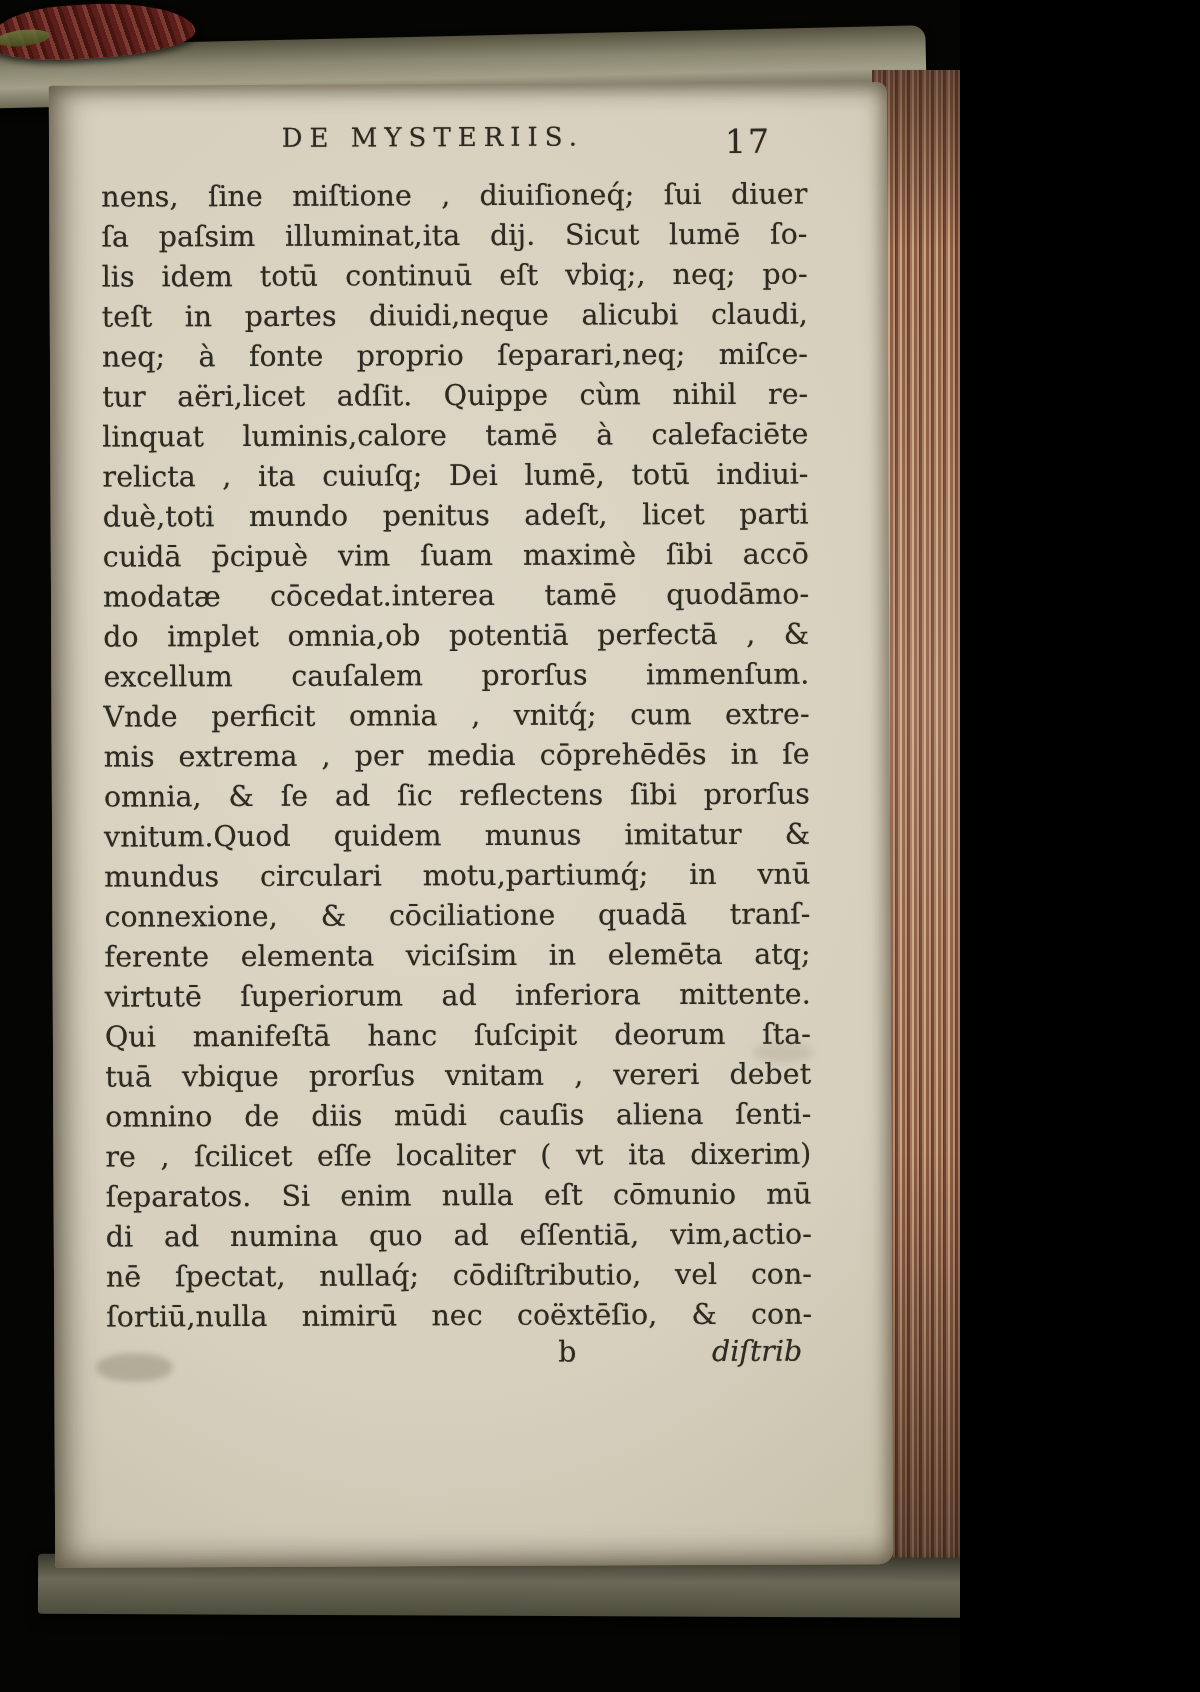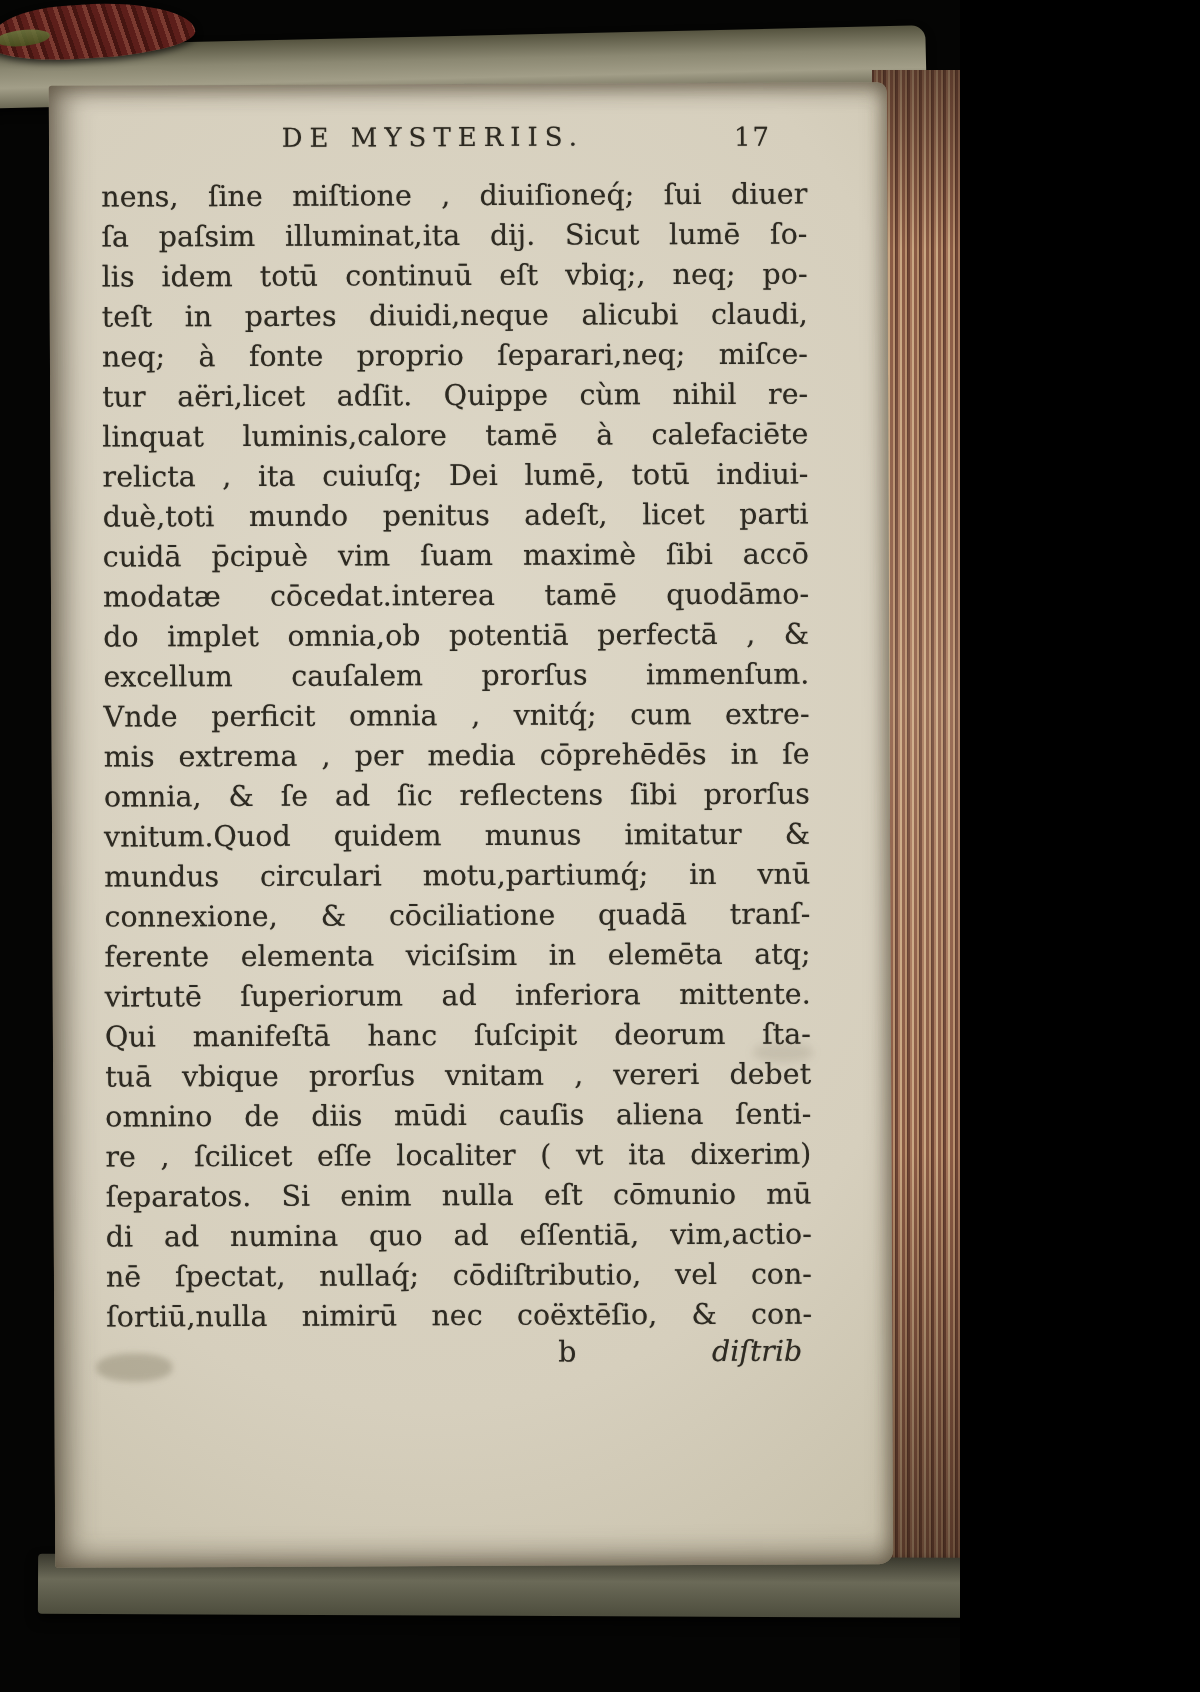--- a/index.html
+++ b/index.html
@@ -73,21 +73,21 @@
       inset 0 8px 18px rgba(70,58,40,.3);
   }
   .page-inner{position:absolute;left:52px;top:38px;width:706px;}
   .header-row{position:relative;height:44px;margin-bottom:10px;color:var(--ink,#2d2a22);}
   .running-title{
     position:absolute;left:50%;transform:translateX(-57%);
     font-size:26px;letter-spacing:7px;white-space:nowrap;
     text-shadow:0 0 1px rgba(45,40,30,.55);
   }
   .page-number{
-    position:absolute;right:36px;top:1px;font-size:26px;letter-spacing:2px;
+    position:absolute;right:36px;top:1px;font-size:33px;letter-spacing:2px;
     text-shadow:0 0 1px rgba(45,40,30,.55);
   }
   .text-block{color:var(--ink,#2d2a22);}
   .text-line{
     font-size:28.5px;line-height:40px;
     text-align:justify;text-align-last:justify;
     white-space:normal;
     text-shadow:0 0 1px rgba(45,40,30,.5);
   }
   .catch-row{position:relative;height:40px;color:var(--ink,#2d2a22);font-size:28.5px;}

